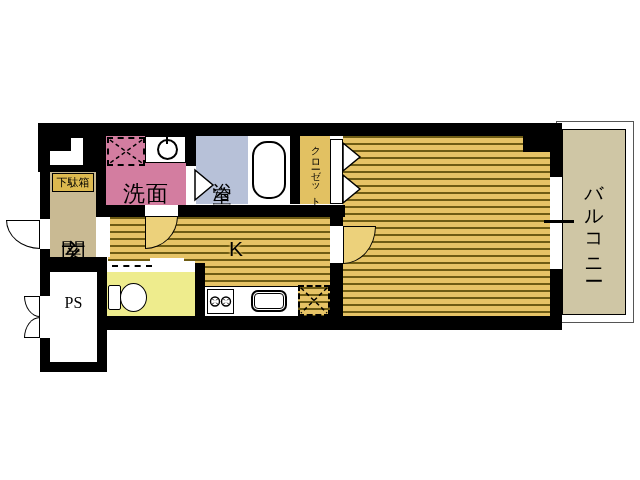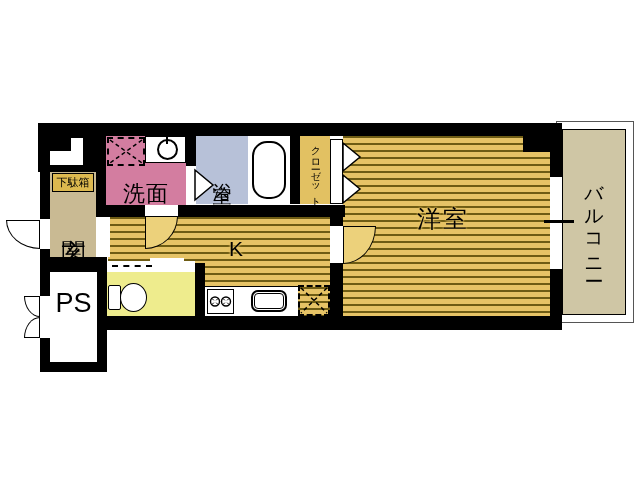--- a/index.html
+++ b/index.html
@@ -71,21 +71,21 @@
   <div class="wall" style="left:96px;top:205px;width:249px;height:12px;"></div>
   <div class="wall" style="left:330px;top:217px;width:13px;height:9px;"></div>
   <div class="wall" style="left:330px;top:263px;width:13px;height:53px;"></div>
   <div class="wall" style="left:195px;top:263px;width:10px;height:53px;"></div>
   <div class="wall" style="left:95px;top:316px;width:467px;height:14px;"></div>
   <div class="wall" style="left:550px;top:136px;width:12px;height:40px;"></div>
   <div class="wall" style="left:550px;top:270px;width:12px;height:46px;"></div>
 
   <div class="wall" style="left:40px;top:262px;width:67px;height:110px;"></div>
   <div class="white" style="left:50px;top:272px;width:47px;height:90px;"></div>
-  <div class="lbl" style="left:50px;top:288px;width:47px;height:30px;font-size:27px;font-family:Liberation Sans, sans-serif;">PS</div>
+  <div class="lbl" style="left:50px;top:288px;width:47px;height:30px;font-size:16px;font-family:Liberation Serif, serif;">PS</div>
   <div class="white" style="left:40px;top:296px;width:10px;height:42px;"></div>
   <div class="door arcBL" style="left:24px;top:296px;width:16px;height:21px;background:#fff;"></div>
   <div class="door arcTL" style="left:24px;top:317px;width:16px;height:21px;background:#fff;"></div>
 
   <div class="white" style="left:40px;top:219px;width:10px;height:30px;"></div>
   <div class="door arcBL" style="left:6px;top:220px;width:34px;height:29px;background:#fff;"></div>
 
   <div class="white" style="left:145px;top:205px;width:33px;height:12px;"></div>
   <div class="door arcBR" style="left:145px;top:216px;width:33px;height:33px;"></div>
 
@@ -122,18 +122,17 @@
   </svg>
   <div class="abs" style="left:251px;top:290px;width:36px;height:22px;background:#fff;border:2px solid #000;border-radius:7px;box-sizing:border-box;"></div>
   <div class="abs" style="left:254px;top:293px;width:30px;height:16px;border:1px solid #000;border-radius:4px;box-sizing:border-box;"></div>
 
   <div class="abs" style="left:298px;top:285px;width:32px;height:31px;border:2px dashed #000;box-sizing:border-box;"></div>
   <svg style="left:298px;top:285px;" width="32" height="31" viewBox="0 0 32 31">
     <line x1="3" y1="3" x2="29" y2="28" stroke="#000" stroke-width="1.5" stroke-dasharray="4 3"></line>
     <line x1="29" y1="3" x2="3" y2="28" stroke="#000" stroke-width="1.5" stroke-dasharray="4 3"></line>
   </svg>
 
-  <div class="lbl halo" style="left:403px;top:204px;width:80px;height:32px;font-size:24px;letter-spacing:2px;">洋室</div>
 
   <div class="white" style="left:550px;top:176px;width:12px;height:94px;border-top:1.5px solid #000;border-bottom:1.5px solid #000;box-sizing:border-box;"></div>
   <div class="abs" style="left:544px;top:220px;width:30px;height:2.5px;background:#000;"></div>
 
 </div>
 
 </body></html>

